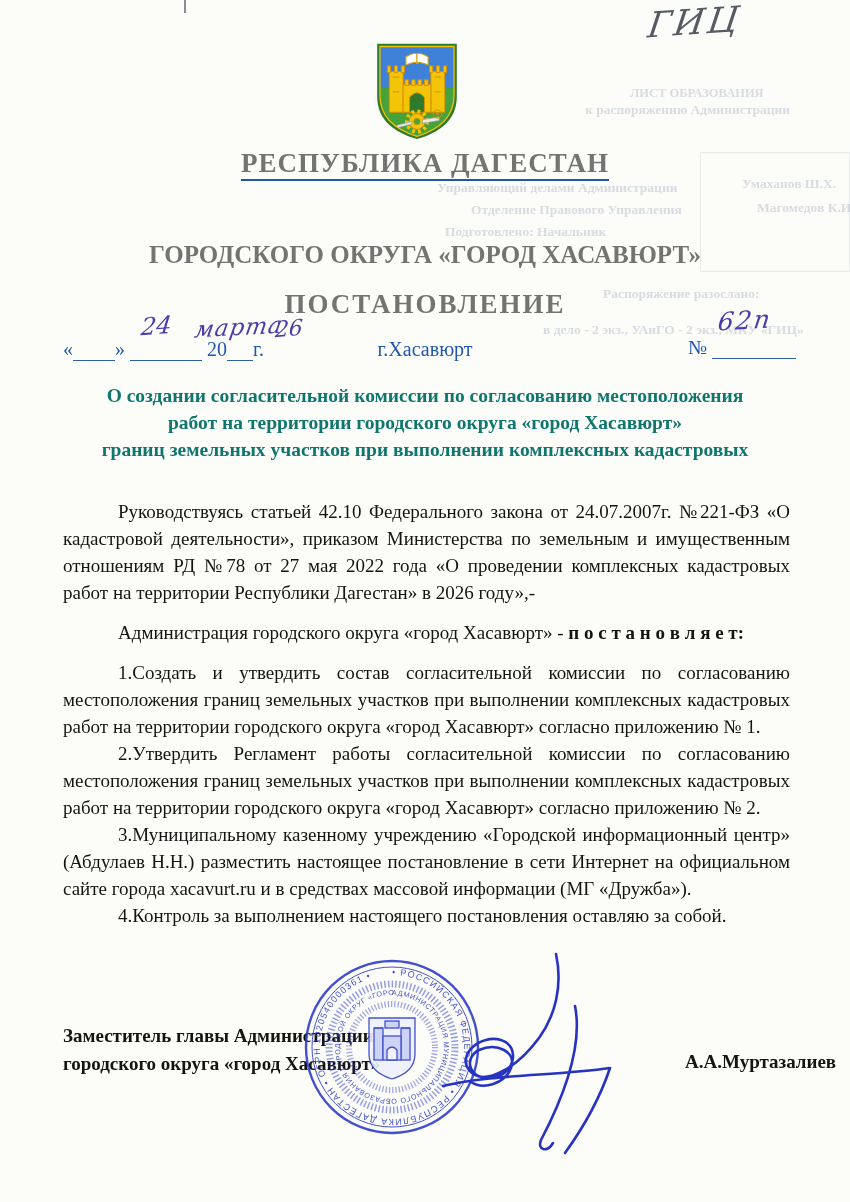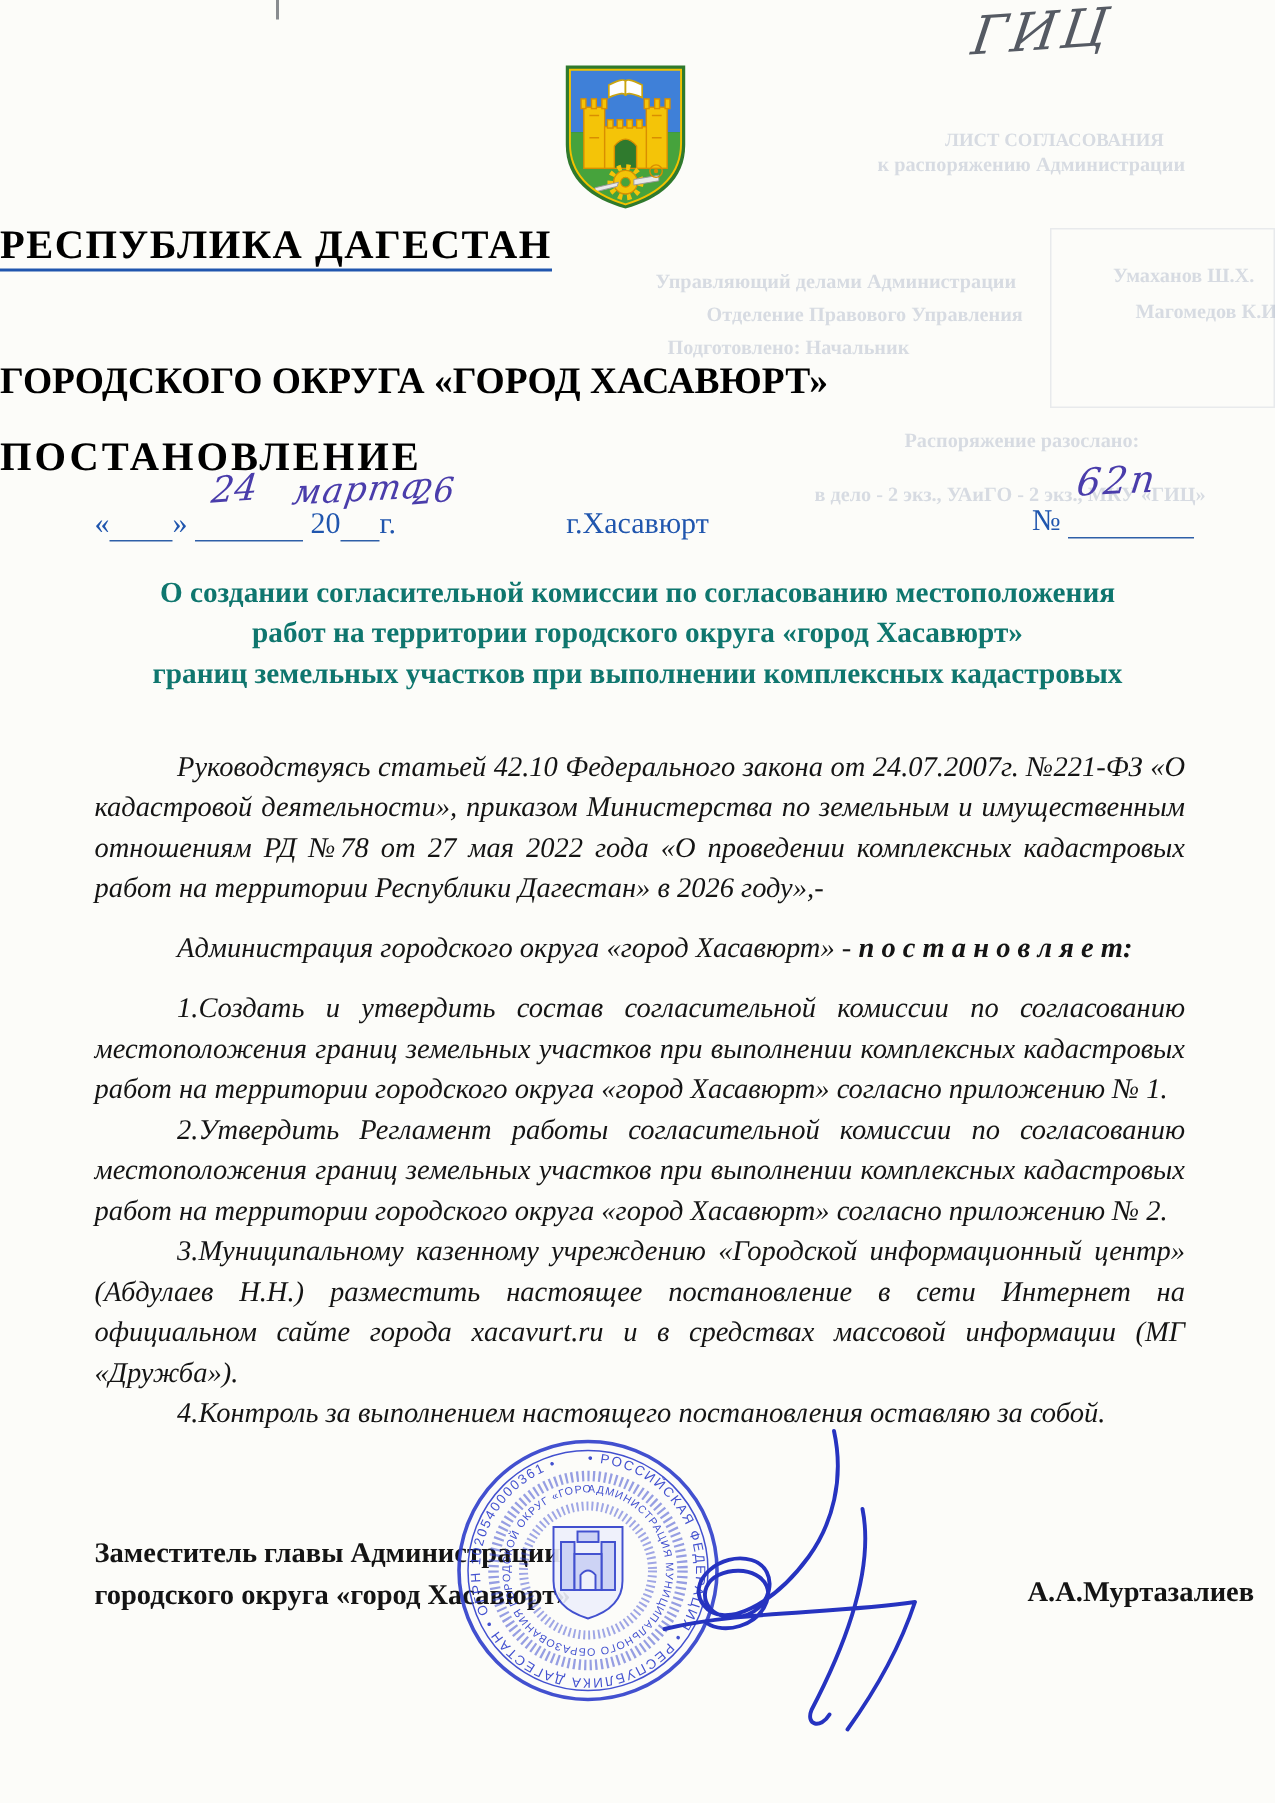--- a/index.html
+++ b/index.html
@@ -6,41 +6,41 @@
   .page{
     position:relative;
     width:850px;height:1202px;
     background:#fcfcf9;
     overflow:hidden;
     font-family:"Liberation Serif", serif;
     color:#141414;
   }
   
   .emblem{position:absolute;left:368px;top:40px;width:98px;height:100px;}
-  .h-blue{position:absolute;left:0;right:0;text-align:left;color:#000000;font-weight:bold;}
+  .h-blue{position:absolute;left:0;right:0;text-align:center;color:#737373;font-weight:bold;}
   .republic{top:148px;font-size:27px;letter-spacing:1px;}
   .republic .u{border-bottom:2px solid #2056ae;padding-bottom:1px;}
   .admin1{top:210px;font-size:25px;}
   .admin2{top:241px;font-size:25px;}
   .doctype{top:289px;font-size:27px;letter-spacing:2px;}
   
   .dateline{position:absolute;top:330px;left:0;right:0;height:40px;color:#2056ae;font-size:20px;}
   .dl-left{position:absolute;left:63px;top:8px;}
   .dl-city{position:absolute;left:0;right:0;top:8px;text-align:center;}
   .dl-num{position:absolute;left:688px;top:6px;}
   .blank{display:inline-block;border-bottom:1.5px solid #2e5fa8;height:18px;vertical-align:bottom;}
   .hw{font-family:"DejaVu Serif",serif;font-style:italic;color:#4a3dab;position:absolute;white-space:nowrap;}
   .hw-day{left:78px;top:-26px;font-size:24px;transform:rotate(-4deg) skewX(-10deg);}
   .hw-month{left:132px;top:-24px;font-size:23px;transform:rotate(-3deg) skewX(-12deg);letter-spacing:1px;}
   .hw-year{left:212px;top:-22px;font-size:22px;transform:rotate(-5deg) skewX(-8deg);}
   .hw-num{left:30px;top:-30px;font-size:25px;transform:rotate(-3deg) skewX(-10deg);letter-spacing:2px;}
   
   .doc-title{position:absolute;left:70px;top:382px;width:710px;text-align:center;font-weight:bold;font-size:19.5px;line-height:27px;color:#0f766e;}
   .body-text{position:absolute;left:63px;top:498px;width:727px;font-size:19px;line-height:27px;text-align:justify;}
-  .body-text p{margin:0 0 13px 0;text-indent:55px;font-style:italic;}
+  .body-text p{margin:0 0 13px 0;text-indent:55px;}
   .body-text p.item{margin:0;}
   .bold-sp{font-weight:bold;}
   
   .sig-block{position:absolute;left:63px;top:1022px;width:727px;font-size:19px;font-weight:bold;line-height:28px;}
   .sig-name{position:absolute;left:622px;top:26px;white-space:nowrap;}
   
   .stamp{position:absolute;left:303px;top:958px;width:178px;height:178px;opacity:.9;}
   .signature-ink{position:absolute;left:405px;top:948px;width:250px;height:215px;}
   .gic{position:absolute;left:648px;top:2px;font-family:"DejaVu Serif",serif;font-style:italic;font-size:35px;color:#555a63;transform:rotate(-4deg) skewX(-12deg);letter-spacing:3px;}
   .tick{position:absolute;left:184px;top:0;width:2px;height:13px;background:#6b6f76;opacity:.8;}
@@ -49,21 +49,21 @@
   .bleed-box{position:absolute;left:700px;top:152px;width:148px;height:118px;border:1px solid #aeb6c6;opacity:.25;filter:blur(.4px);}
 </style>
 </head>
 <body>
 
 <div class="page">
 
   <div class="tick"></div>
 
   <div class="bleed-box"></div>
-  <div class="bleed" style="left:630px;top:86px;font-size:12.5px;">ЛИСТ СОГЛАСОВАНИЯ</div>
+  <div class="bleed" style="left:630px;top:86px;font-size:12.5px;">ЛИСТ ОБРАЗОВАНИЯ</div>
   <div class="bleed" style="left:585px;top:102px;">к распоряжению Администрации</div>
   <div class="bleed" style="left:437px;top:180px;">Управляющий делами Администрации</div>
   <div class="bleed" style="left:742px;top:176px;">Умаханов Ш.Х.</div>
   <div class="bleed" style="left:471px;top:202px;">Отделение Правового Управления</div>
   <div class="bleed" style="left:745px;top:200px;margin-left:12px;">Магомедов К.И.</div>
   <div class="bleed" style="left:445px;top:224px;">Подготовлено: Начальник</div>
   <div class="bleed" style="left:563px;top:286px;margin-left:40px;">Распоряжение разослано:</div>
   <div class="bleed" style="left:543px;top:322px;">в дело - 2 экз., УАиГО - 2 экз., МКУ «ГИЦ»</div>
 
   <div class="gic">ГИЦ</div>

